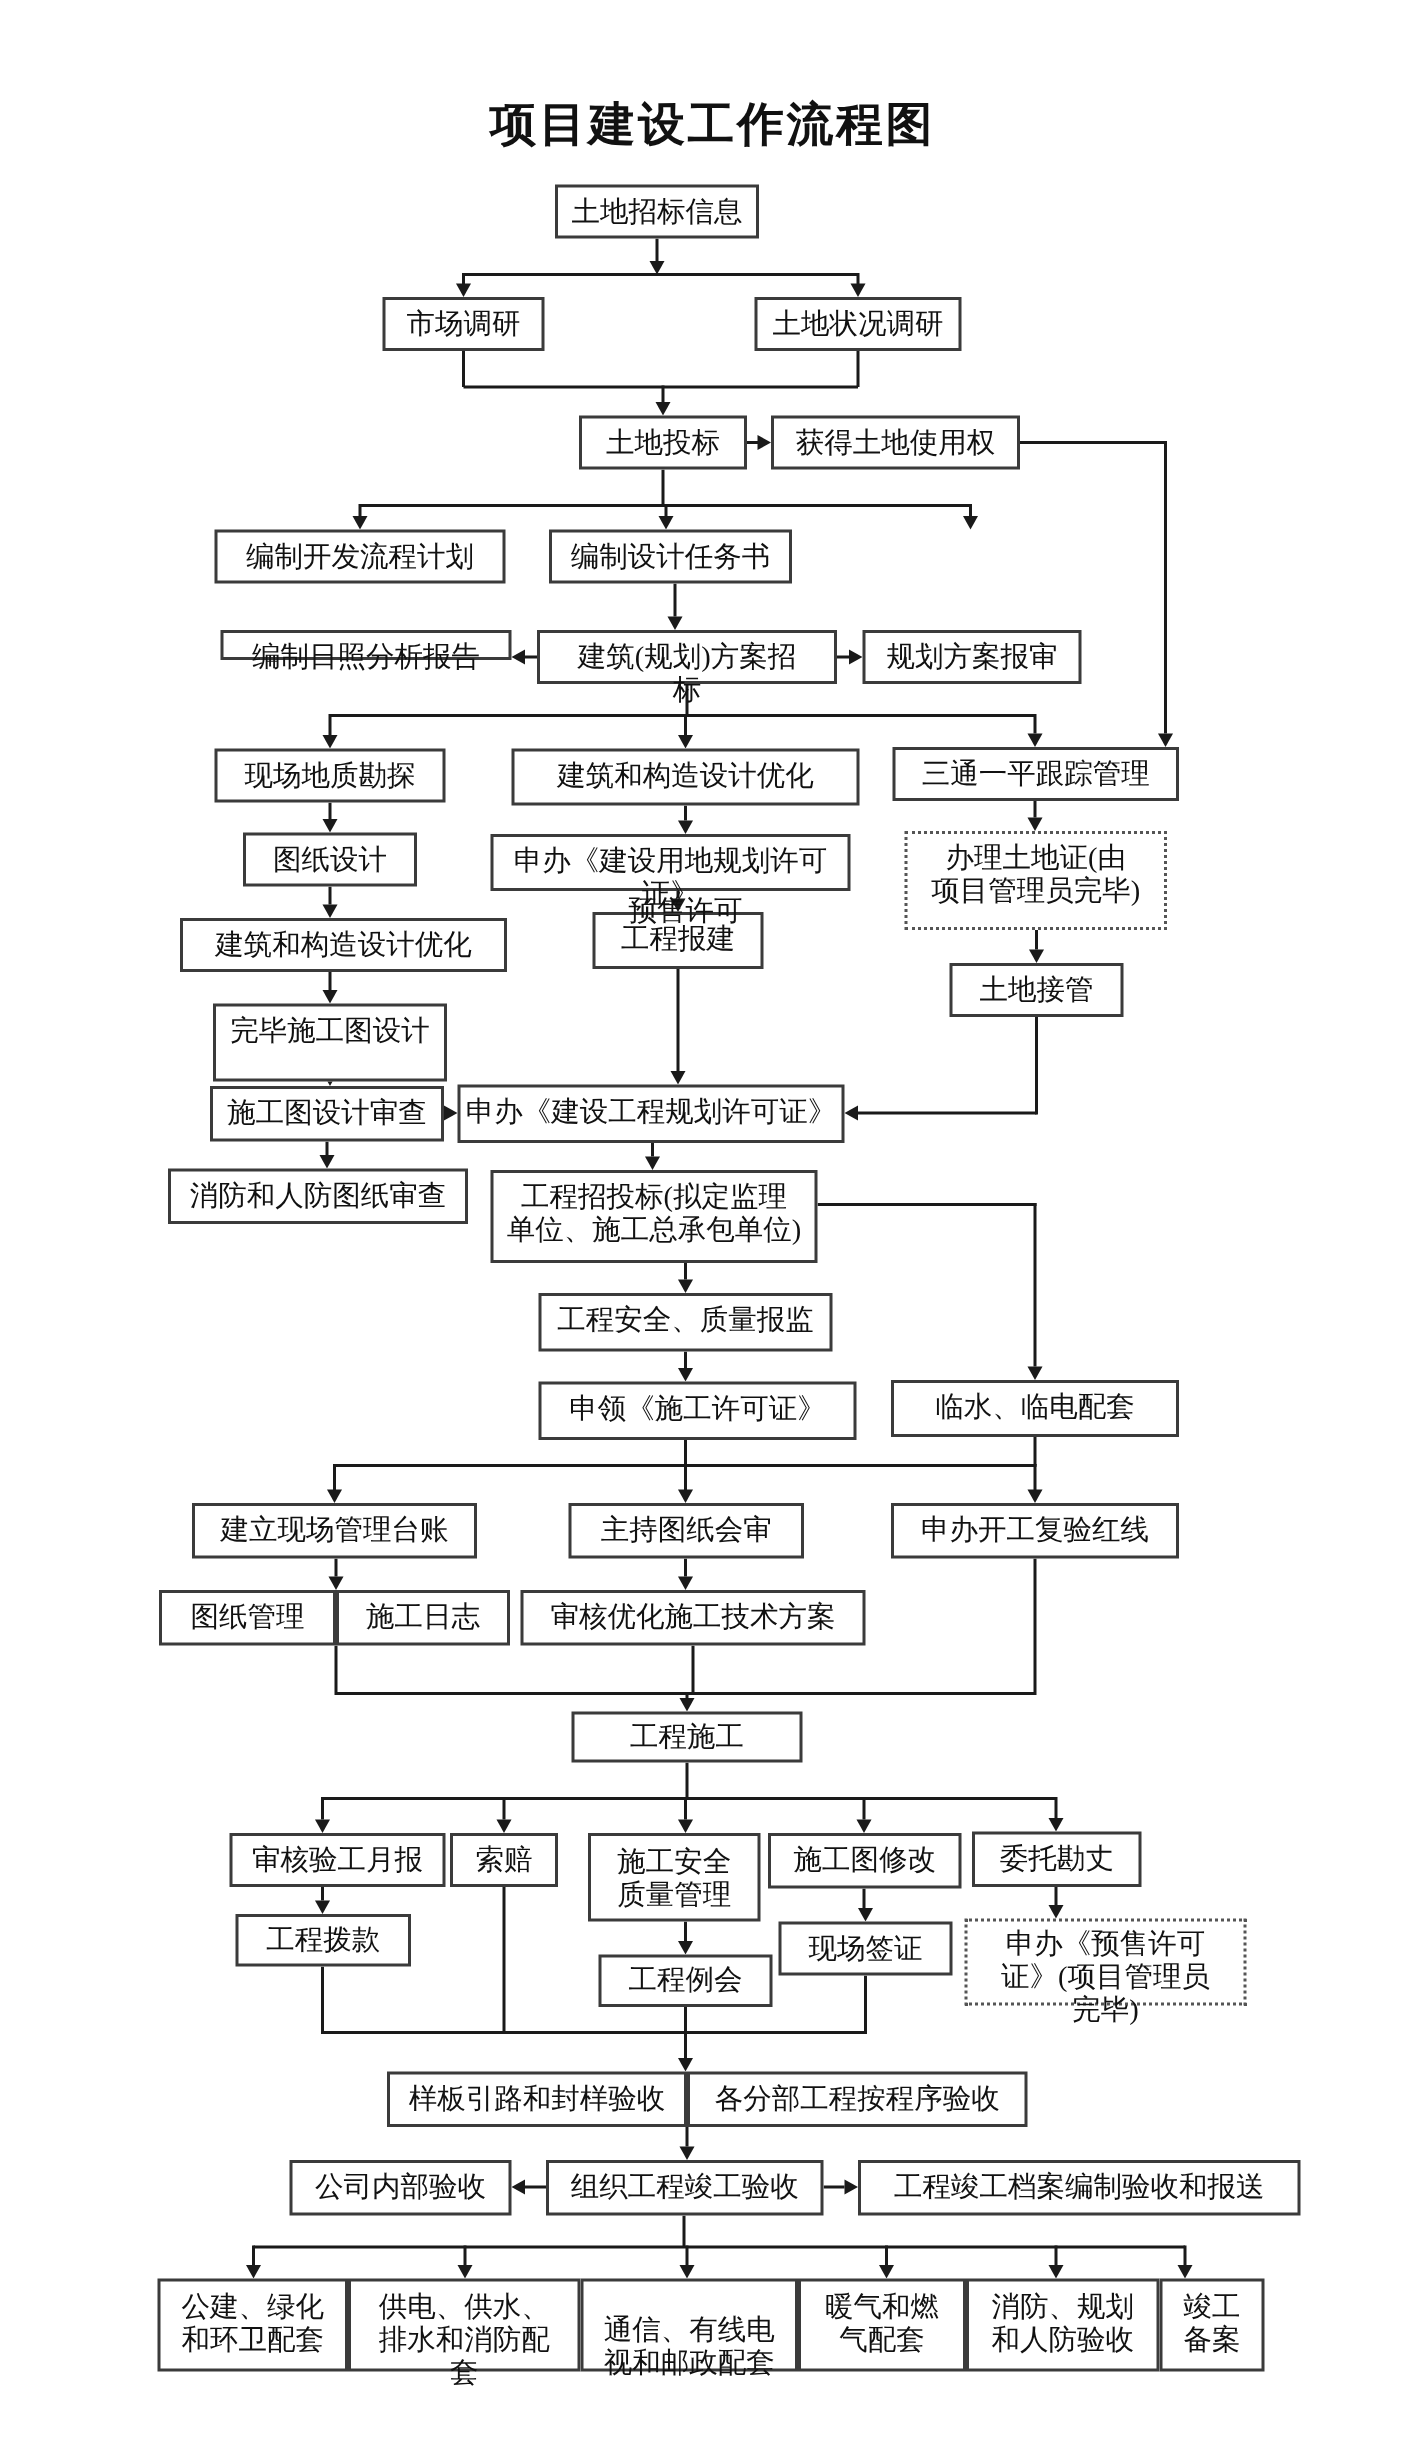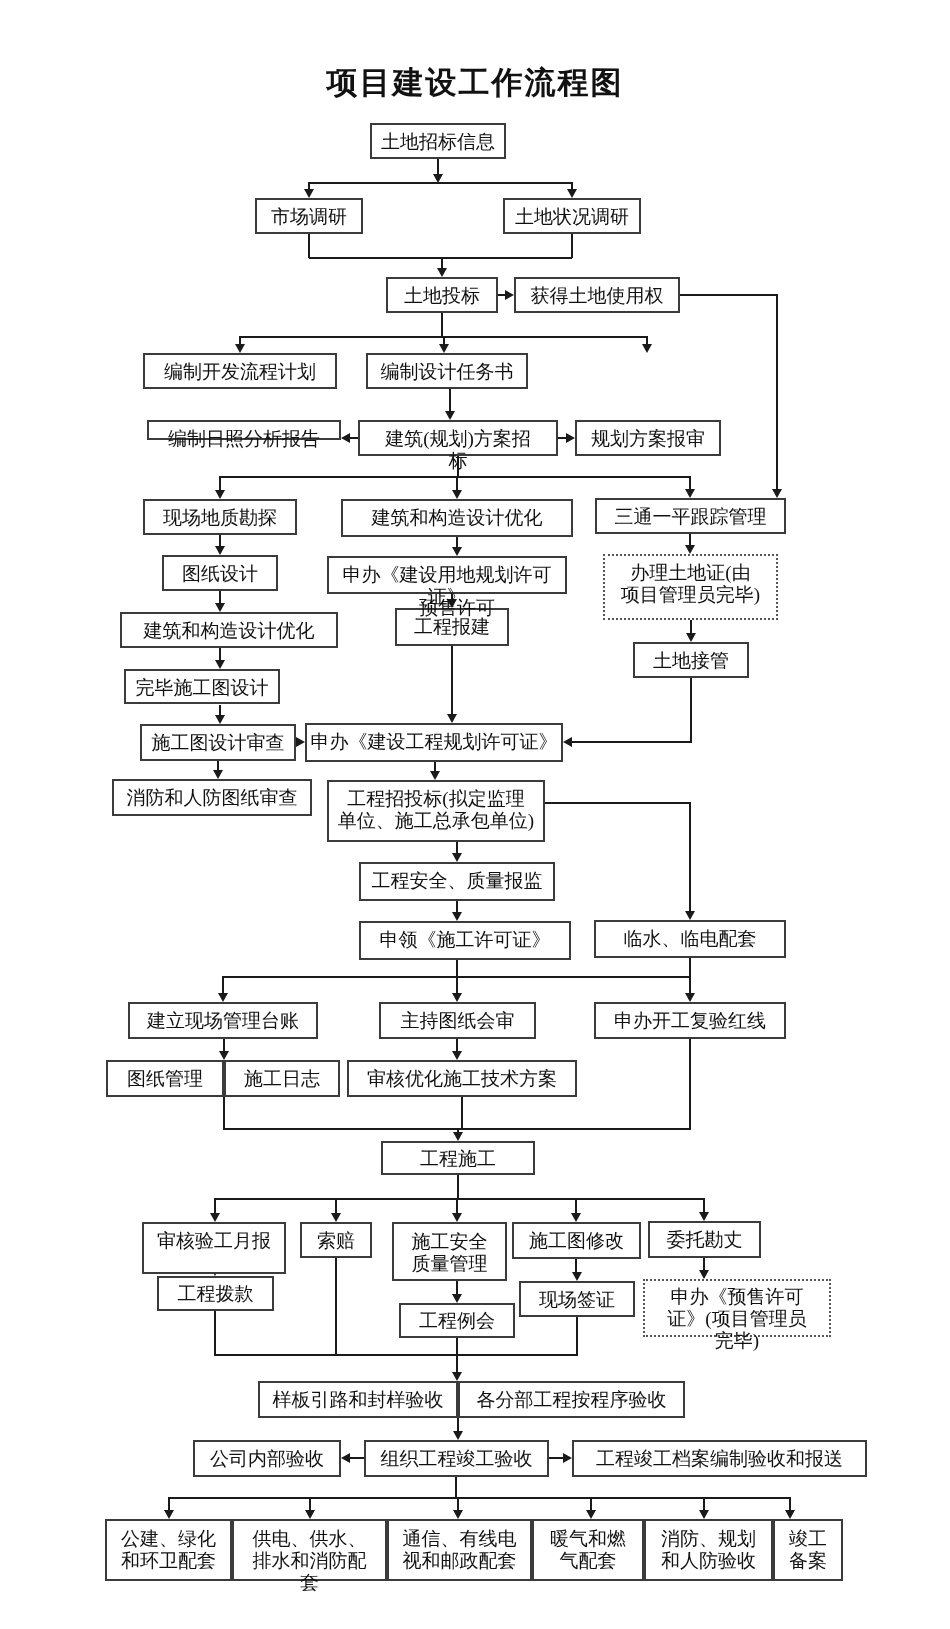--- a/index.html
+++ b/index.html
@@ -184,37 +184,37 @@
   <div class="bx" style="left:595px;top:498px;width:191px;height:36px">三通一平跟踪管理</div>
   <div class="bx" style="left:162px;top:555px;width:116px;height:36px">图纸设计</div>
   <div class="bx" style="left:327px;top:556px;width:240px;height:38px;z-index:2;background:transparent">申办《建设用地规划许可
 证》</div>
   <div class="bx dash" style="left:603px;top:554px;width:175px;height:66px">办理土地证(由
 项目管理员完毕)</div>
   <div class="txt" style="left:400px;top:597px;width:114px">预售许可</div>
   <div class="bx" style="left:395px;top:608px;width:114px;height:38px;background:transparent">工程报建</div>
   <div class="bx" style="left:120px;top:612px;width:218px;height:36px">建筑和构造设计优化</div>
   <div class="bx" style="left:633px;top:642px;width:116px;height:36px">土地接管</div>
-  <div class="bx" style="left:124px;top:669px;width:156px;height:35px">完毕施工图设计</div>
+  <div class="bx" style="left:142px;top:669px;width:156px;height:52px">完毕施工图设计</div>
   <div class="bx" style="left:140px;top:724px;width:156px;height:37px">施工图设计审查</div>
   <div class="bx" style="left:305px;top:723px;width:258px;height:39px">申办《建设工程规划许可证》</div>
   <div class="bx" style="left:112px;top:779px;width:200px;height:37px">消防和人防图纸审查</div>
   <div class="bx" style="left:327px;top:780px;width:218px;height:62px">工程招投标(拟定监理
 单位、施工总承包单位)</div>
   <div class="bx" style="left:359px;top:862px;width:196px;height:39px">工程安全、质量报监</div>
   <div class="bx" style="left:359px;top:921px;width:212px;height:39px">申领《施工许可证》</div>
   <div class="bx" style="left:594px;top:920px;width:192px;height:38px">临水、临电配套</div>
   <div class="bx" style="left:128px;top:1002px;width:190px;height:37px">建立现场管理台账</div>
   <div class="bx" style="left:379px;top:1002px;width:157px;height:37px">主持图纸会审</div>
   <div class="bx" style="left:594px;top:1002px;width:192px;height:37px">申办开工复验红线</div>
   <div class="bx" style="left:106px;top:1060px;width:118px;height:37px">图纸管理</div>
   <div class="bx" style="left:224px;top:1060px;width:116px;height:37px">施工日志</div>
   <div class="bx" style="left:347px;top:1060px;width:230px;height:37px">审核优化施工技术方案</div>
   <div class="bx" style="left:381px;top:1141px;width:154px;height:34px;padding-top:5px">工程施工</div>
-  <div class="bx" style="left:142px;top:1222px;width:144px;height:52px">审核验工月报</div>
+  <div class="bx" style="left:153px;top:1222px;width:144px;height:36px">审核验工月报</div>
   <div class="bx" style="left:300px;top:1222px;width:72px;height:36px">索赔</div>
   <div class="bx tall" style="left:392px;top:1222px;width:115px;height:59px;padding-top:7px">施工安全
 质量管理</div>
   <div class="bx" style="left:512px;top:1222px;width:129px;height:37px">施工图修改</div>
   <div class="bx" style="left:648px;top:1221px;width:113px;height:37px">委托勘丈</div>
   <div class="bx" style="left:157px;top:1276px;width:117px;height:35px;padding-top:5px">工程拨款</div>
   <div class="bx" style="left:519px;top:1281px;width:116px;height:36px">现场签证</div>
   <div class="bx" style="left:399px;top:1303px;width:116px;height:35px;padding-top:5px">工程例会</div>
   <div class="bx dash" style="left:643px;top:1279px;width:188px;height:58px;padding-top:5px">申办《预售许可
 证》(项目管理员
@@ -222,21 +222,21 @@
   <div class="bx" style="left:258px;top:1381px;width:200px;height:37px">样板引路和封样验收</div>
   <div class="bx" style="left:458px;top:1381px;width:227px;height:37px">各分部工程按程序验收</div>
   <div class="bx" style="left:193px;top:1440px;width:148px;height:37px">公司内部验收</div>
   <div class="bx" style="left:364px;top:1440px;width:185px;height:37px">组织工程竣工验收</div>
   <div class="bx" style="left:572px;top:1440px;width:295px;height:37px">工程竣工档案编制验收和报送</div>
   <div class="bx tall" style="left:105px;top:1519px;width:127px;height:62px;padding-top:7px">公建、绿化
 和环卫配套</div>
   <div class="bx tall" style="left:232px;top:1519px;width:155px;height:62px;padding-top:7px">供电、供水、
 排水和消防配
 套</div>
-  <div class="bx tall" style="left:387px;top:1519px;width:145px;height:62px;padding-top:7px">通信、有线电
+  <div class="bx tall" style="left:387px;top:1519px;width:145px;height:62px;padding-top:22px">通信、有线电
 视和邮政配套</div>
   <div class="bx tall" style="left:532px;top:1519px;width:112px;height:62px;padding-top:7px">暖气和燃
 气配套</div>
   <div class="bx tall" style="left:644px;top:1519px;width:129px;height:62px;padding-top:7px">消防、规划
 和人防验收</div>
   <div class="bx tall" style="left:773px;top:1519px;width:70px;height:62px;padding-top:7px">竣工
 备案</div>
 </div>
 
 </body></html>

